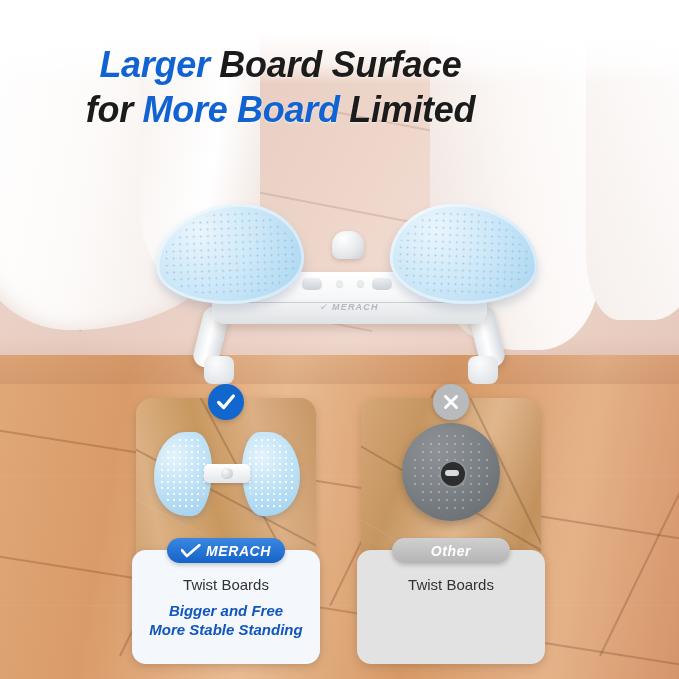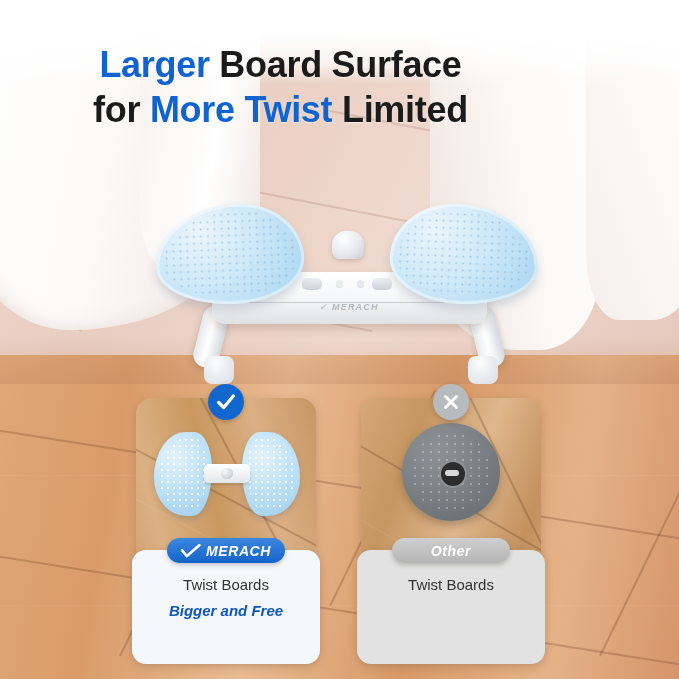--- a/index.html
+++ b/index.html
@@ -59,21 +59,21 @@
     border-radius:7px;transform:rotate(-5deg);
   }
   .floorshadow{
     position:absolute;left:0;top:336px;width:679px;height:48px;
     background:linear-gradient(180deg,rgba(190,140,110,0),rgba(170,115,85,.22));
   }
 
   
   .headline{
     position:absolute;left:0;top:42px;width:561px;text-align:center;
-    font-weight:bold;font-size:36px;line-height:45px;
+    font-style:italic;font-weight:bold;font-size:36px;line-height:45px;
     letter-spacing:-.3px;color:#1b1b1b;
     text-shadow:0 1px 2px rgba(255,255,255,.55);
   }
   .hl-blue{color:#1263d2;}
 
   
   .product{position:absolute;left:150px;top:196px;width:400px;height:170px;}
   .pf-base{
     position:absolute;left:62px;top:76px;width:275px;height:52px;
     background:linear-gradient(180deg,#ffffff 0%,#f6f7f8 48%,#dfe2e5 100%);
@@ -285,21 +285,21 @@
     <div class="curtain right"></div>
     <div class="curtain right2"></div>
     <div class="curtain topband"></div>
   </div>
 
   <div class="headline">
     <div>
       <span class="hl-blue">Larger</span><span> Board Surface</span>
     </div>
     <div>
-      <span>for </span><span class="hl-blue">More Twist</span><span> Limited</span>
+      <span>for </span><span class="hl-blue">More Board</span><span> Limited</span>
     </div>
   </div>
 
   <div class="product">
     <div class="pf-leg l"></div>
     <div class="pf-leg r"></div>
     <div class="pf-foot l"></div>
     <div class="pf-foot r"></div>
 
     <div class="pf-base">
@@ -345,20 +345,21 @@
       <div class="badge ok">
         <svg viewBox="0 0 24 24" aria-hidden="true">
             <path d="M4 12.5 L9.5 18 L20 5.5" fill="none" stroke="#ffffff" stroke-width="3.6" stroke-linecap="round" stroke-linejoin="round"></path>
           </svg>
       </div>
 
       <div class="panel blue">
         <div class="p-title">Twist Boards</div>
         <div class="p-sub blue">
           <div>Bigger and Free</div>
+          <div>More Stable Standing</div>
         </div>
       </div>
 
       <div class="pill blue">
         <svg class="swoosh" viewBox="0 0 24 16" aria-hidden="true">
             <path d="M1 7 L7 14 L22 1" fill="none" stroke="#ffffff" stroke-width="3.2" stroke-linecap="round" stroke-linejoin="round"></path>
           </svg>
         <span>MERACH</span>
       </div>
     </div>

